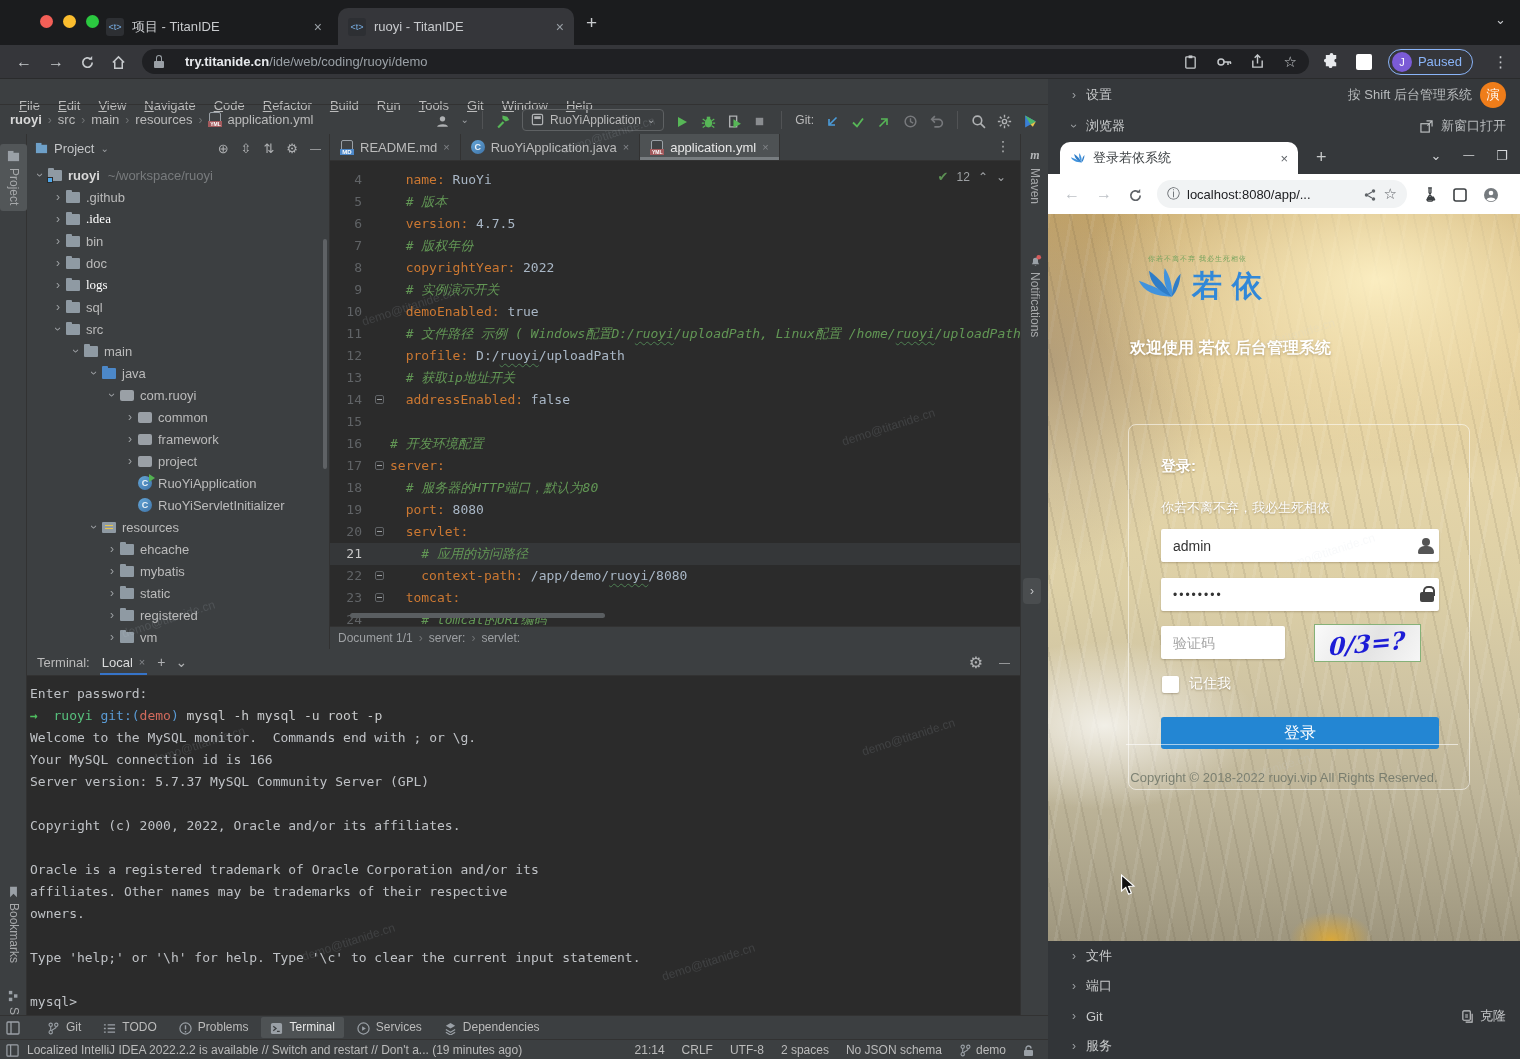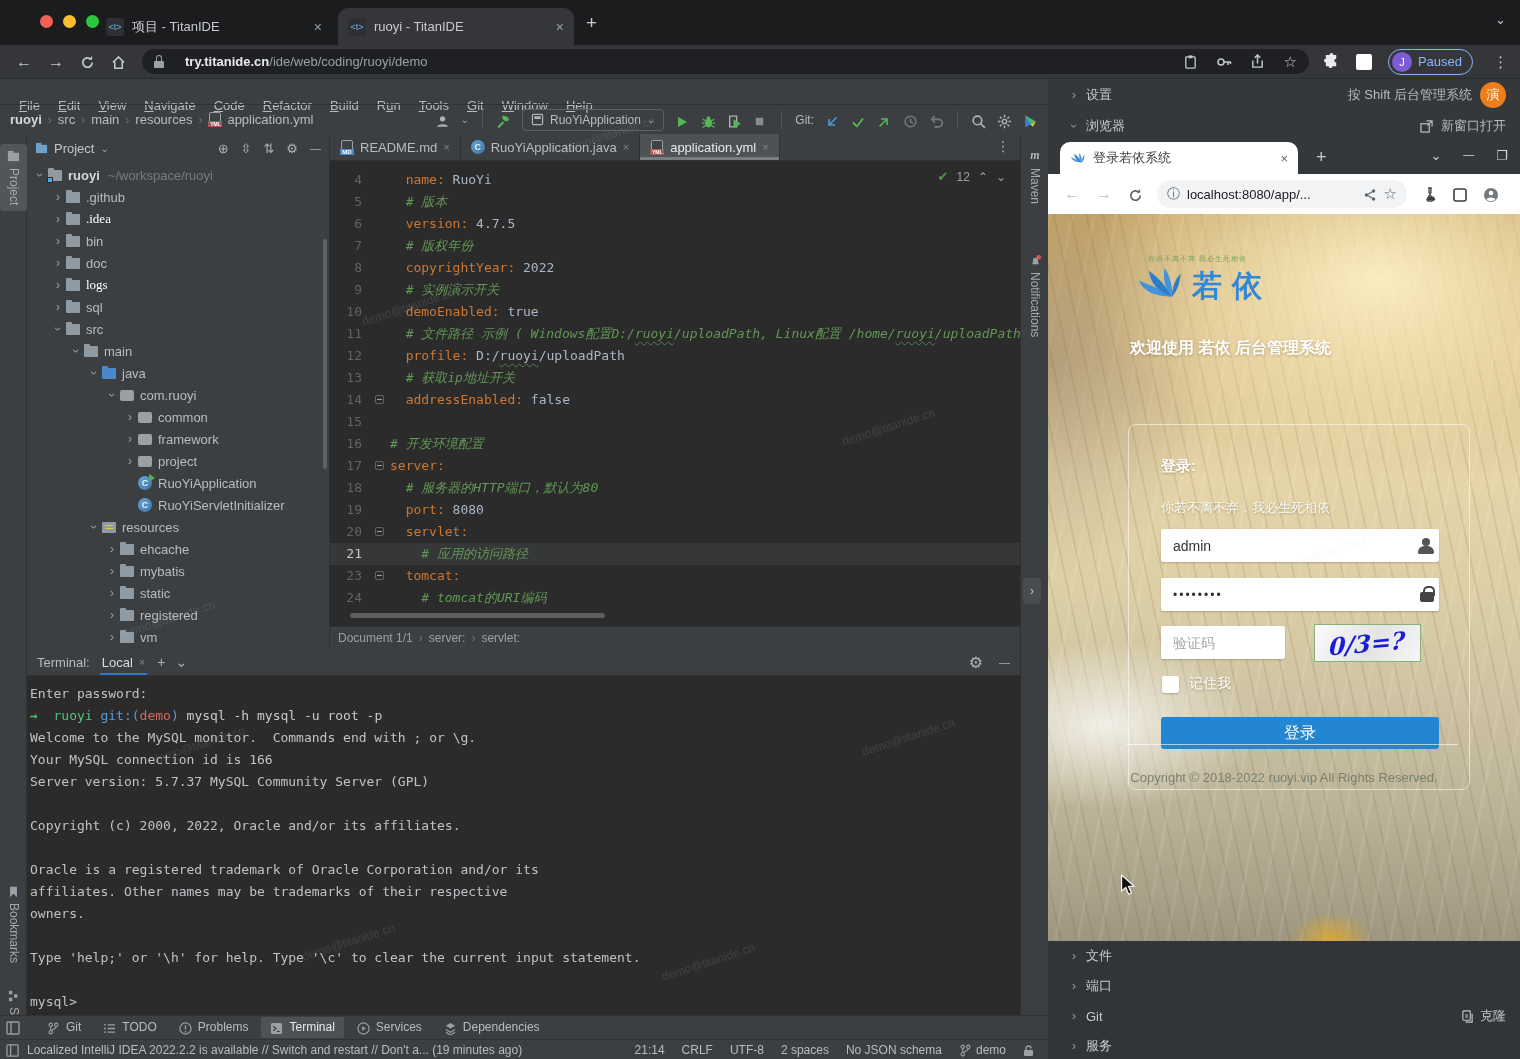--- a/index.html
+++ b/index.html
@@ -598,20 +598,21 @@
           <div class="cline"><span class="gut">12</span><span class="foldc"></span><span style="padding-left: 2ch;"><span class="tk-key">profile:</span><span class="tk-plain"> D:/</span><span class="tk-plain tk-typo">ruoyi</span><span class="tk-plain">/uploadPath</span></span></div>
           <div class="cline"><span class="gut">13</span><span class="foldc"></span><span style="padding-left: 2ch;"><span class="tk-comment"># 获取ip地址开关</span></span></div>
           <div class="cline"><span class="gut">14</span><span class="foldc"><span class="fold"></span></span><span style="padding-left: 2ch;"><span class="tk-key">addressEnabled:</span><span class="tk-plain"> false</span></span></div>
           <div class="cline"><span class="gut">15</span><span class="foldc"></span><span style="padding-left: 0ch;"></span></div>
           <div class="cline"><span class="gut">16</span><span class="foldc"></span><span style="padding-left: 0ch;"><span class="tk-comment"># 开发环境配置</span></span></div>
           <div class="cline"><span class="gut">17</span><span class="foldc"><span class="fold"></span></span><span style="padding-left: 0ch;"><span class="tk-key">server:</span></span></div>
           <div class="cline"><span class="gut">18</span><span class="foldc"></span><span style="padding-left: 2ch;"><span class="tk-comment"># 服务器的HTTP端口，默认为80</span></span></div>
           <div class="cline"><span class="gut">19</span><span class="foldc"></span><span style="padding-left: 2ch;"><span class="tk-key">port:</span><span class="tk-plain"> 8080</span></span></div>
           <div class="cline"><span class="gut">20</span><span class="foldc"><span class="fold"></span></span><span style="padding-left: 2ch;"><span class="tk-key">servlet:</span></span></div>
           <div class="cline cur"><span class="gut">21</span><span class="foldc"></span><span style="padding-left: 4ch;"><span class="tk-comment"># 应用的访问路径</span></span></div>
+          <div class="cline"><span class="gut">22</span><span class="foldc"><span class="fold"></span></span><span style="padding-left: 4ch;"><span class="tk-key">context-path:</span><span class="tk-plain"> /app/demo/</span><span class="tk-plain tk-typo">ruoyi</span><span class="tk-plain">/8080</span></span></div>
           <div class="cline"><span class="gut">23</span><span class="foldc"><span class="fold"></span></span><span style="padding-left: 2ch;"><span class="tk-key">tomcat:</span></span></div>
           <div class="cline"><span class="gut">24</span><span class="foldc"></span><span style="padding-left: 4ch;"><span class="tk-comment"># tomcat的URI编码</span></span></div>
           <div class="inspect">
           <span class="chk">✔</span>
           <span>12</span>
           <span>⌃</span>
           <span>⌄</span>
         </div>
           <div class="hscroll"></div>
         </div>

